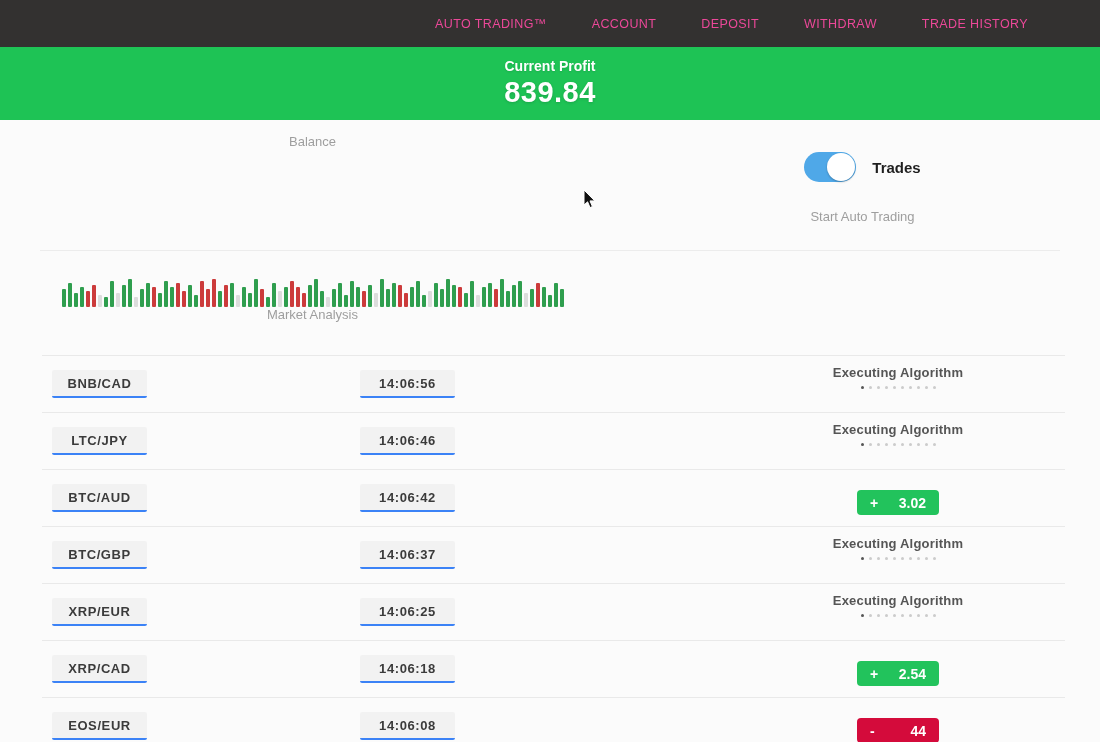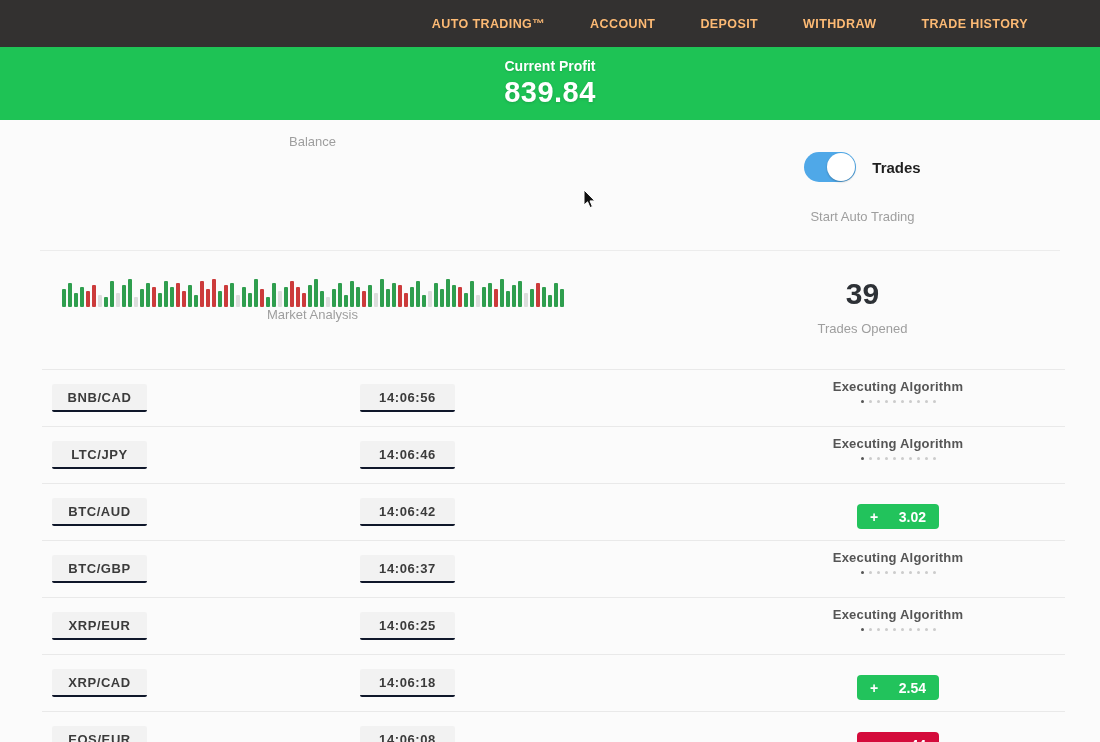--- a/index.html
+++ b/index.html
@@ -2,21 +2,21 @@
 <html><head>
 <meta charset="utf-8">
 <style>
   * { margin:0; padding:0; box-sizing:border-box; }
   html,body { width:1100px; height:742px; overflow:hidden; background:#fff;
     font-family:"Liberation Sans","DejaVu Sans",sans-serif; }
 
   
   .navbar { height:47px; background:#333130; display:flex; align-items:center;
     justify-content:flex-end; padding-right:72px; gap:45px; }
-  .nav-item { color:#fdba74; font-size:12.5px; font-weight:bold; letter-spacing:.4px;
+  .nav-item { color:#ec4899; font-size:12.5px; font-weight:normal; letter-spacing:.4px;
     cursor:pointer; white-space:nowrap; }
 
   
   .banner { height:73px; background:#1ec355; display:flex; flex-direction:column;
     align-items:center; justify-content:center; color:#fff; }
   .banner-label { font-size:14px; font-weight:600; text-shadow:0 1px 2px rgba(0,0,0,.12); }
   .banner-value { font-size:29px; font-weight:bold; margin-top:2px;
     text-shadow:0 1px 3px rgba(0,0,0,.15); letter-spacing:.5px; }
 
   
@@ -49,21 +49,21 @@
 
   
   .trades-list { margin-top:33px; }
   .trade-row { height:57px; position:relative; }
   .trade-row::before { content:''; position:absolute; top:0; left:42px; right:35px;
     border-top:1px solid #e9e9e9; }
   .trades-list .trade-row:last-child::after { content:''; position:absolute; bottom:0;
     left:42px; right:35px; border-bottom:1px solid #e9e9e9; }
 
   .chip { position:absolute; top:15px; width:95px; padding:6px 0 5px;
-    background:#f2f2f2; border-bottom:2px solid #0f172a; border-radius:2px;
+    background:#f2f2f2; border-bottom:2px solid #3b82f6; border-radius:2px;
     text-align:center; font-size:13px; font-weight:bold; color:#3b3b3b;
     letter-spacing:.6px; }
   .pair-chip { left:52px; }
   .time-chip { left:360px; }
 
   .status-box { position:absolute; left:798px; width:200px; text-align:center; }
   .exec-label { font-size:13px; font-weight:bold; color:#555; letter-spacing:.2px;
     margin-top:10px; }
   .dots { margin-top:6px; display:flex; justify-content:center; gap:5px; }
   .dot { width:3px; height:3px; border-radius:50%; background:#ccc; }
@@ -191,24 +191,20 @@
           <span class="bar" style="height: 14px; background: rgb(220, 220, 220);"></span>
           <span class="bar" style="height: 18px; background: rgb(47, 158, 78);"></span>
           <span class="bar" style="height: 24px; background: rgb(204, 59, 59);"></span>
           <span class="bar" style="height: 20px; background: rgb(47, 158, 78);"></span>
           <span class="bar" style="height: 12px; background: rgb(47, 158, 78);"></span>
           <span class="bar" style="height: 24px; background: rgb(47, 158, 78);"></span>
           <span class="bar" style="height: 18px; background: rgb(47, 158, 78);"></span>
         </div>
       <div class="muted-label market-label">Market Analysis</div>
     </div>
-    <div class="col-right">
-      <div class="trades-value">39</div>
-      <div class="muted-label trades-label">Trades Opened</div>
-    </div>
   </div>
 
   <div class="trades-list">
       <div class="trade-row">
         <div class="chip pair-chip">BNB/CAD</div>
         <div class="chip time-chip">14:06:56</div>
         <div class="status-box">
           <div class="exec-label">Executing Algorithm</div>
           <div class="dots">
             <span class="dot active"></span>

